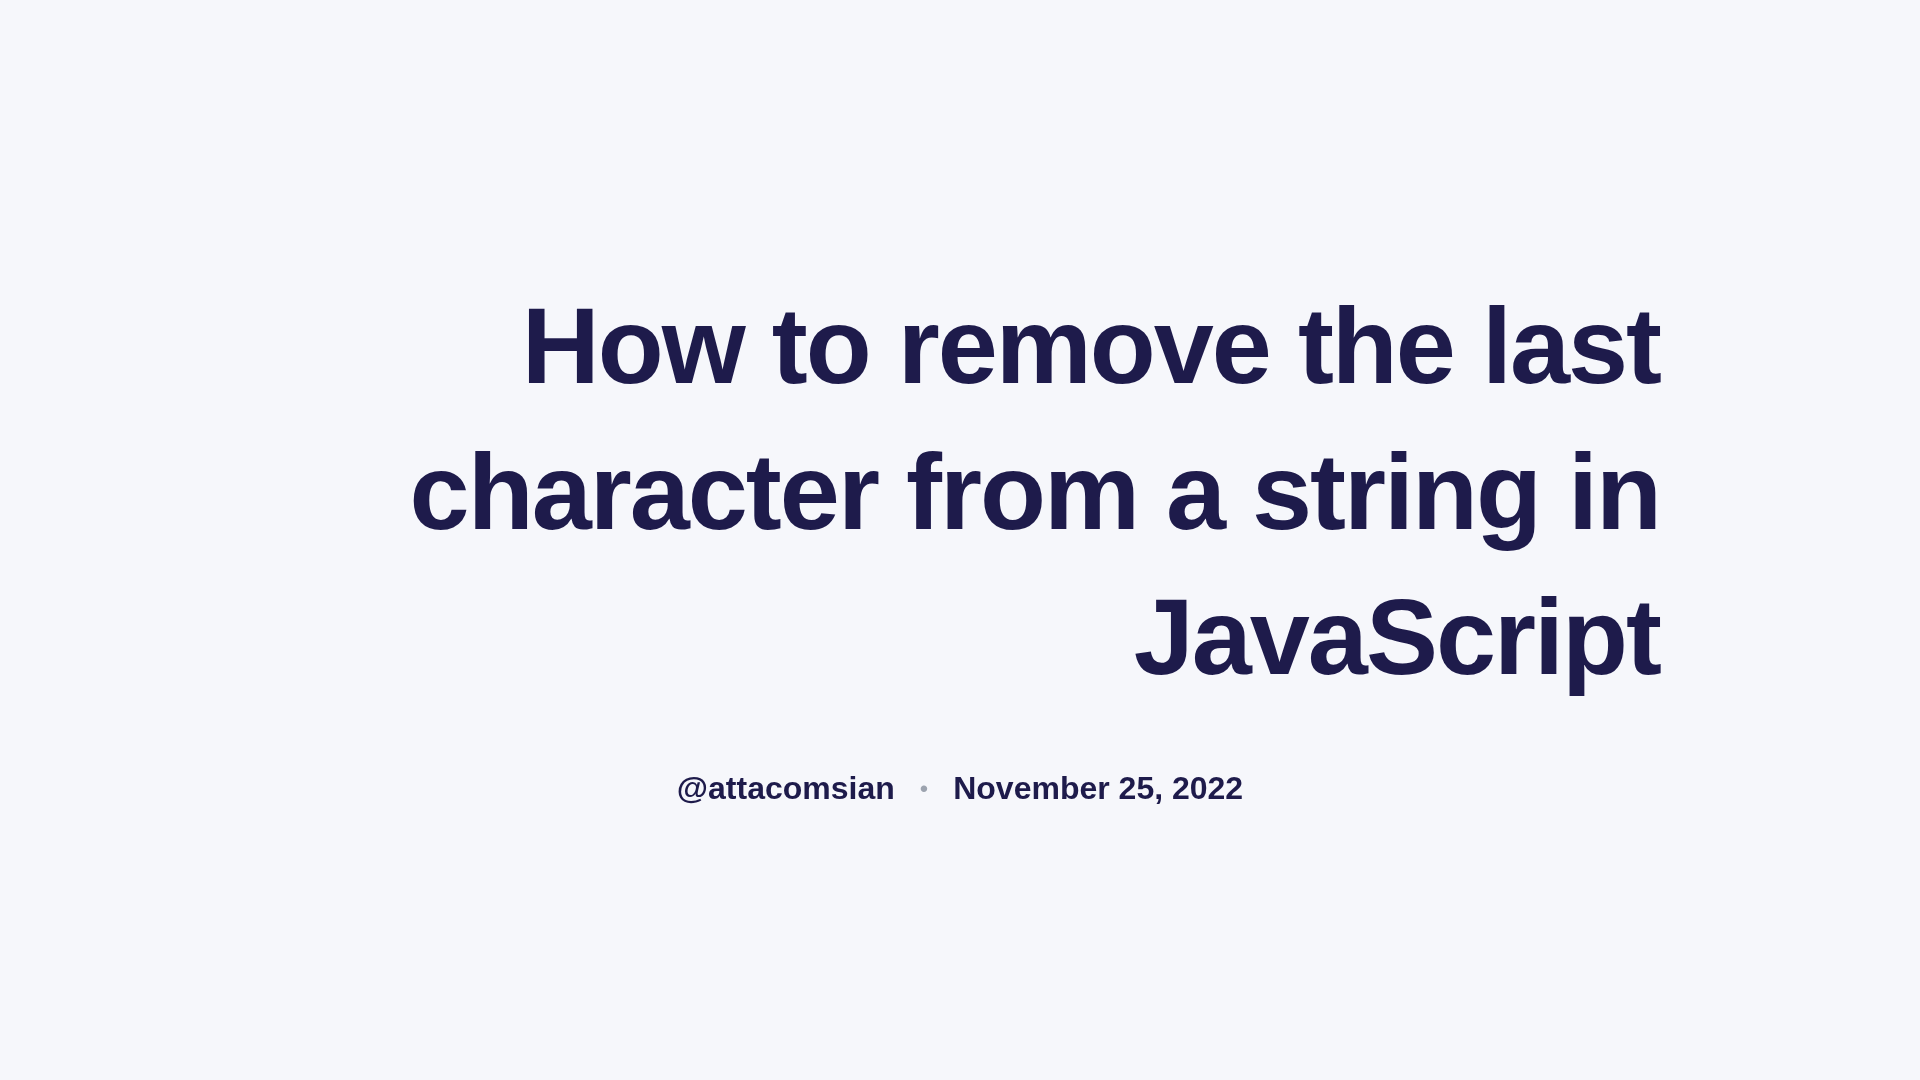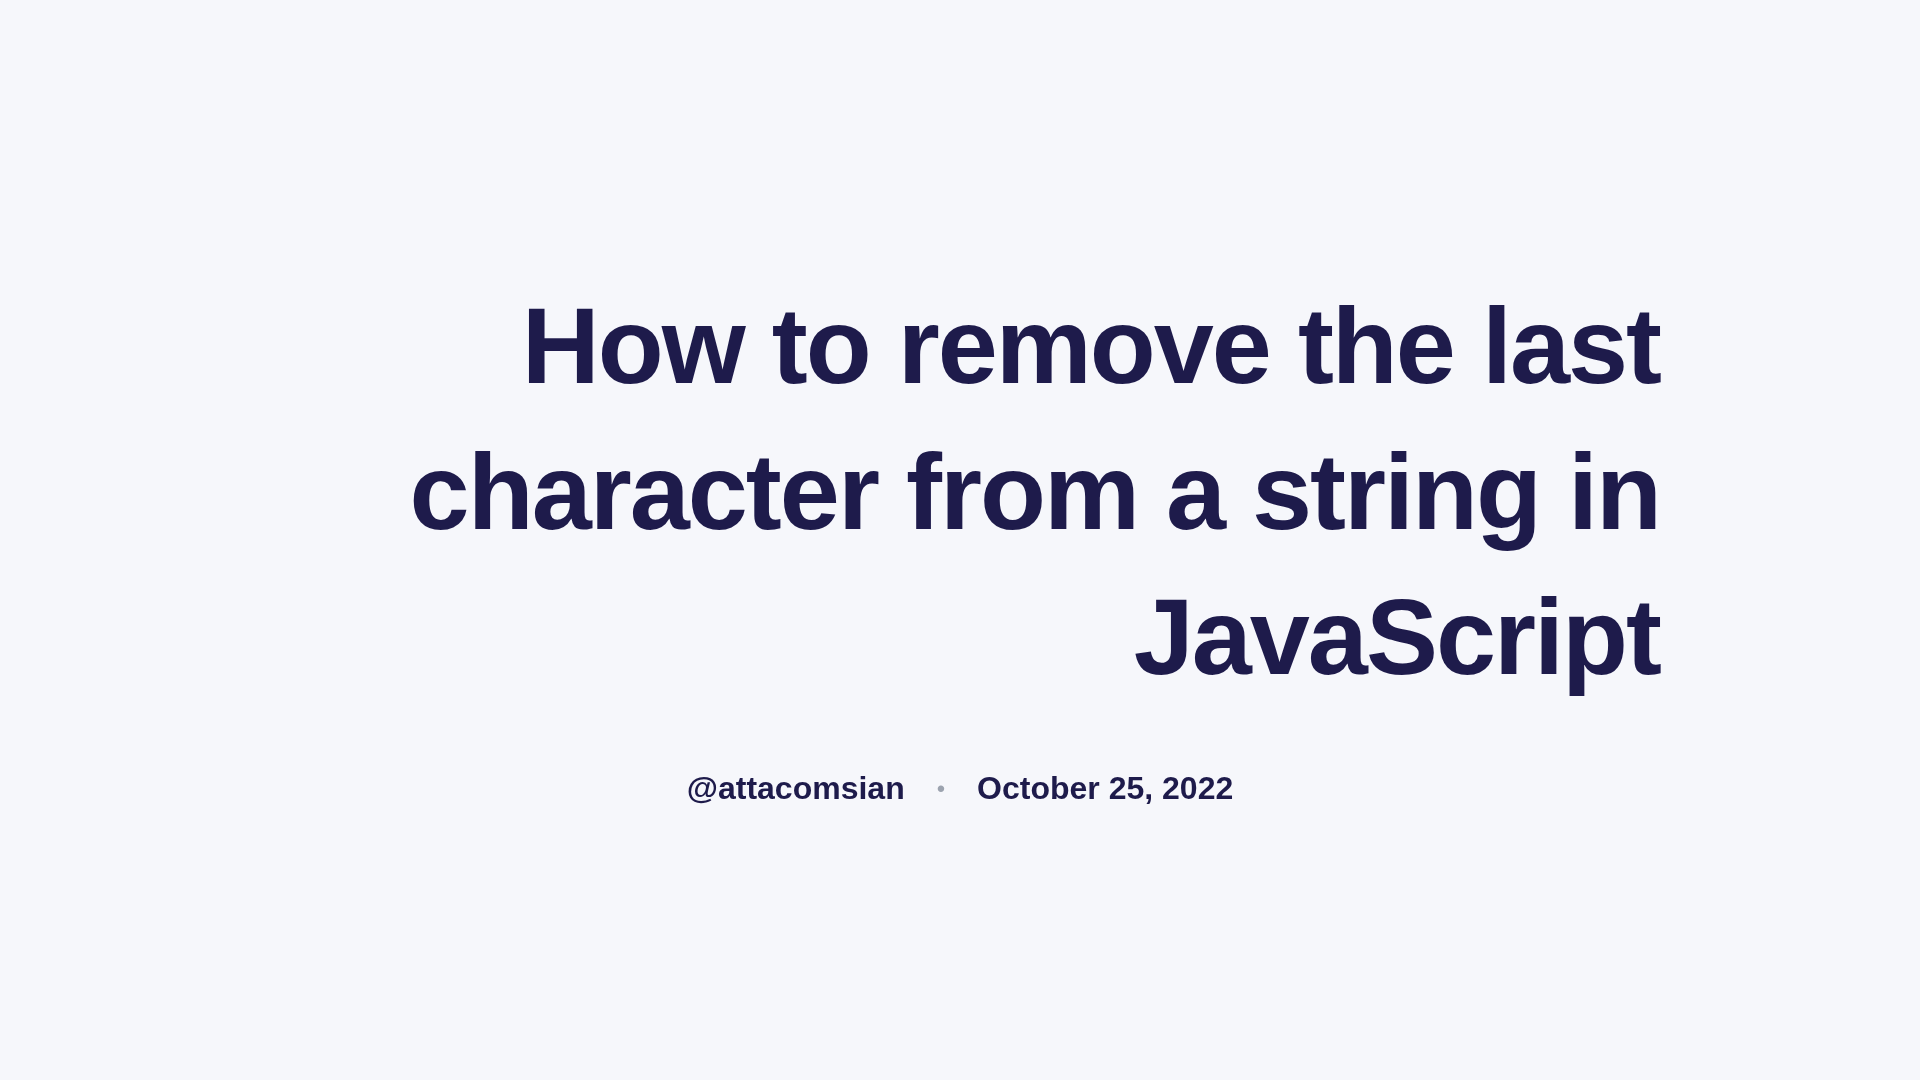--- a/index.html
+++ b/index.html
@@ -26,21 +26,21 @@
       text-align: right;
       line-height: 1.35;
       letter-spacing: -2px;
       max-width: 1400px;
     }
     
     .meta {
       display: flex;
       align-items: center;
       justify-content: center;
-      gap: 32px;
+      gap: 25px;
       margin-top: 60px;
     }
     
     .author {
       color: #1e1b4b;
       font-size: 32px;
       font-weight: 700;
     }
     
     .bullet {
@@ -56,14 +56,14 @@
     }
   </style>
 </head>
 <body>
 
 <h1 class="title">How to remove the last character from a string in JavaScript</h1>
 
 <div class="meta">
   <span class="author">@attacomsian</span>
   <span class="bullet">•</span>
-  <span class="date">October 25, 2022</span>
+  <span class="date">November 25, 2022</span>
 </div>
 
 </body></html>

